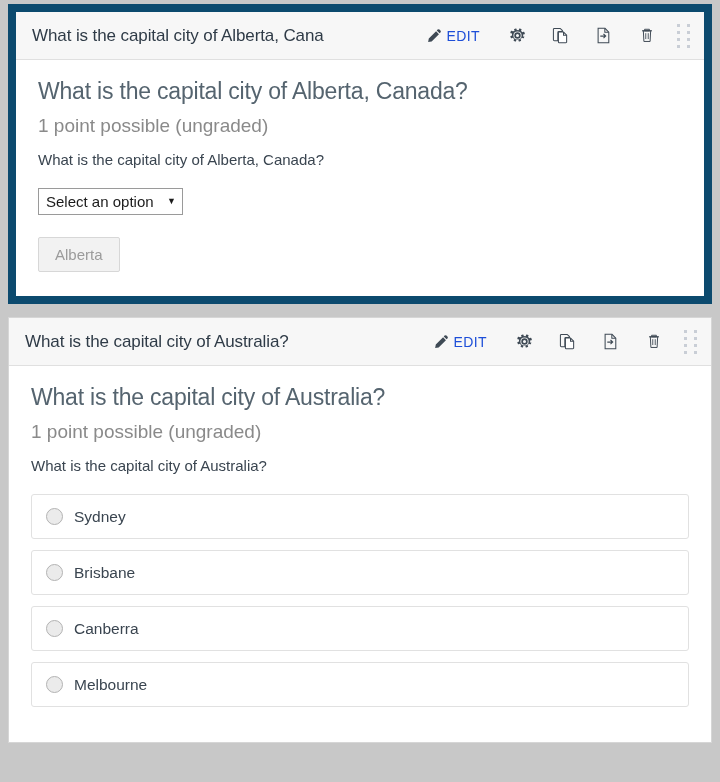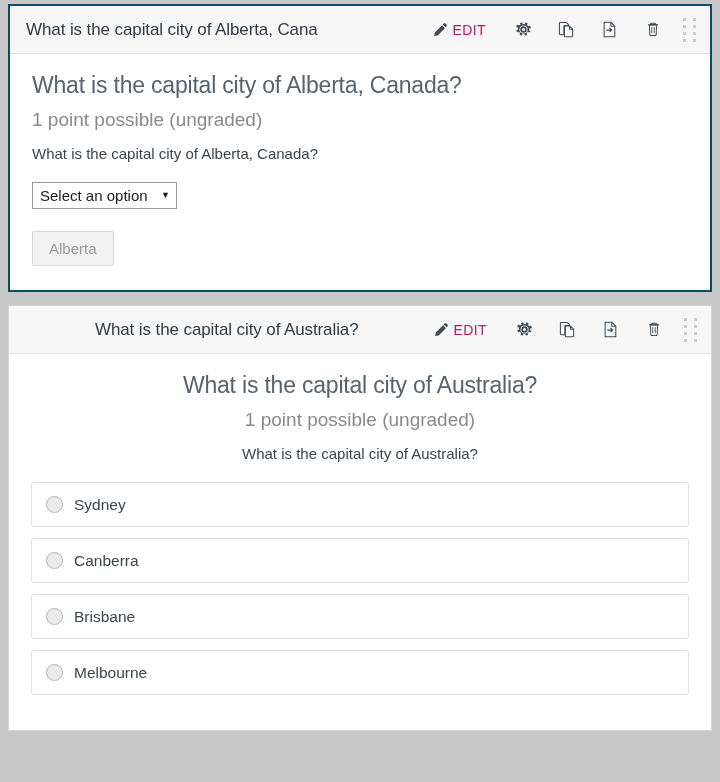--- a/index.html
+++ b/index.html
@@ -21,23 +21,23 @@
     padding: 4px 8px 0 8px;
   }
 
   
   .card {
     background: #ffffff;
     border: 1px solid #d6d6d6;
     position: relative;
   }
   .card.selected {
-    border: 2px solid #0c4a6e;
-  }
-  .card + .card { margin-top: 13px; text-align: center; }
+    border: 8px solid #0c4a6e;
+  }
+  .card + .card { margin-top: 13px; }
 
   
   .card-header {
     background: #f7f7f7;
     border-bottom: 1px solid #e0e0e0;
     height: 48px;
     display: flex;
     align-items: center;
     padding: 0 8px 0 16px;
   }
@@ -65,21 +65,21 @@
     cursor: pointer;
   }
   .action-edit {
     width: auto;
     padding: 0 10px 0 4px;
     gap: 5px;
     margin-right: 6px;
   }
   .edit-label {
     font-size: 14px;
-    color: #be185d;
+    color: #1d4ed8;
     letter-spacing: 0.4px;
   }
   .ico { display: block; }
   .ico svg { display: block; }
 
   .drag-handle {
     width: 26px;
     height: 40px;
     display: flex;
     align-items: center;
@@ -355,25 +355,25 @@
       <div class="q-points">1 point possible (ungraded)</div>
       <div class="q-prompt">What is the capital city of Australia?</div>
 
       <div class="choices">
         <div class="choice">
           <span class="radio"></span>
           <span class="choice-label">Sydney</span>
         </div>
         <div class="choice">
           <span class="radio"></span>
-          <span class="choice-label">Canberra</span>
+          <span class="choice-label">Brisbane</span>
         </div>
         <div class="choice">
           <span class="radio"></span>
-          <span class="choice-label">Brisbane</span>
+          <span class="choice-label">Canberra</span>
         </div>
         <div class="choice">
           <span class="radio"></span>
           <span class="choice-label">Melbourne</span>
         </div>
       </div>
     </div>
   </div>
 
 </div>

